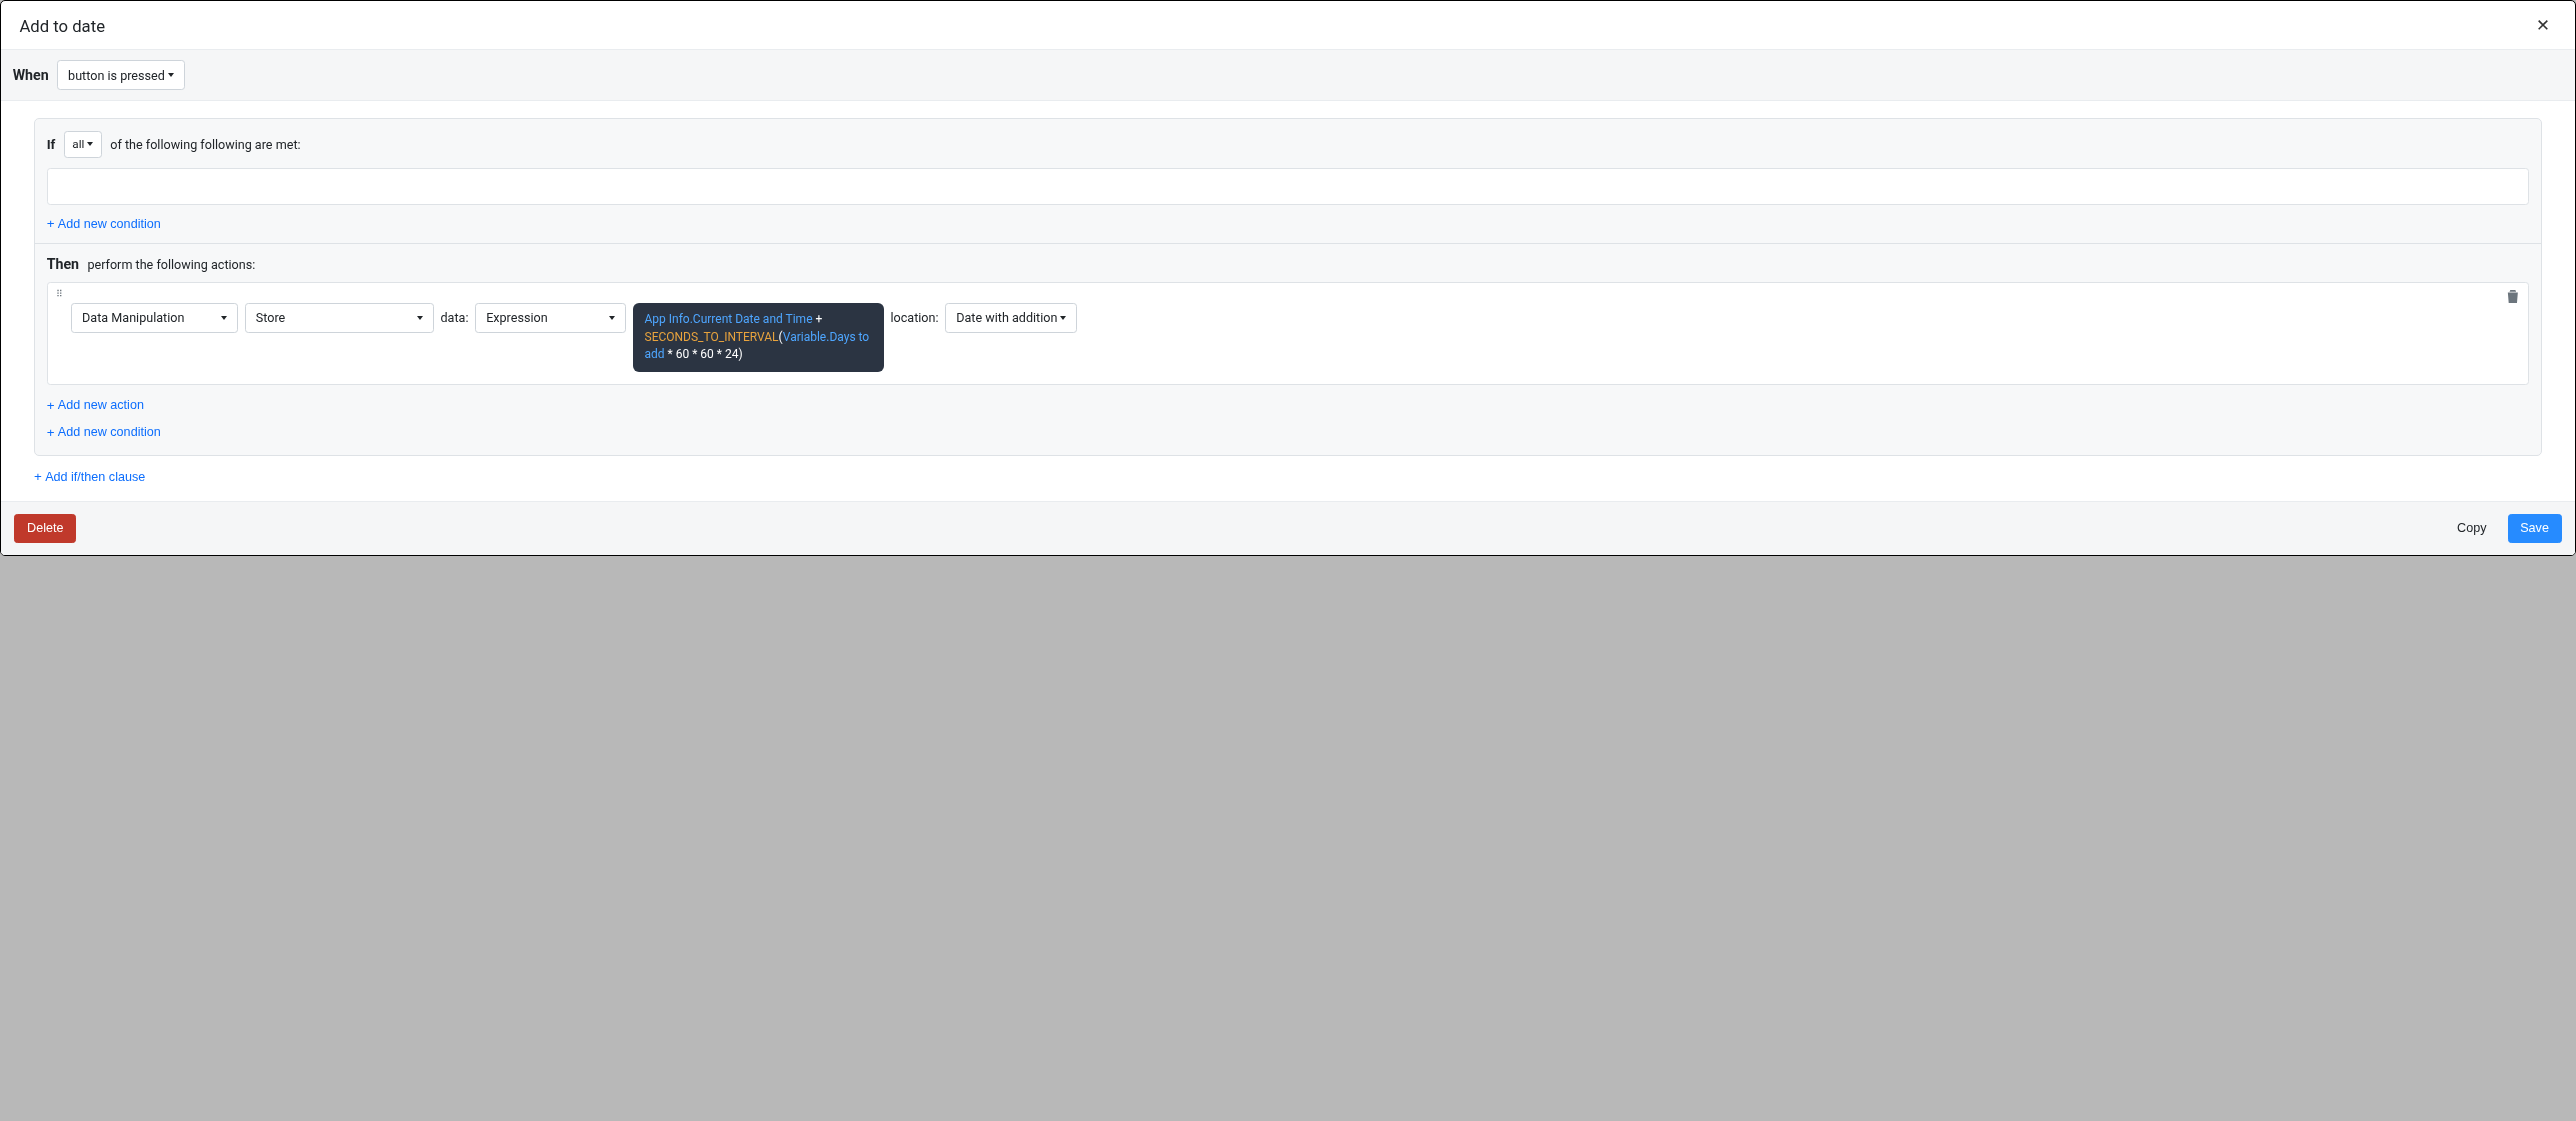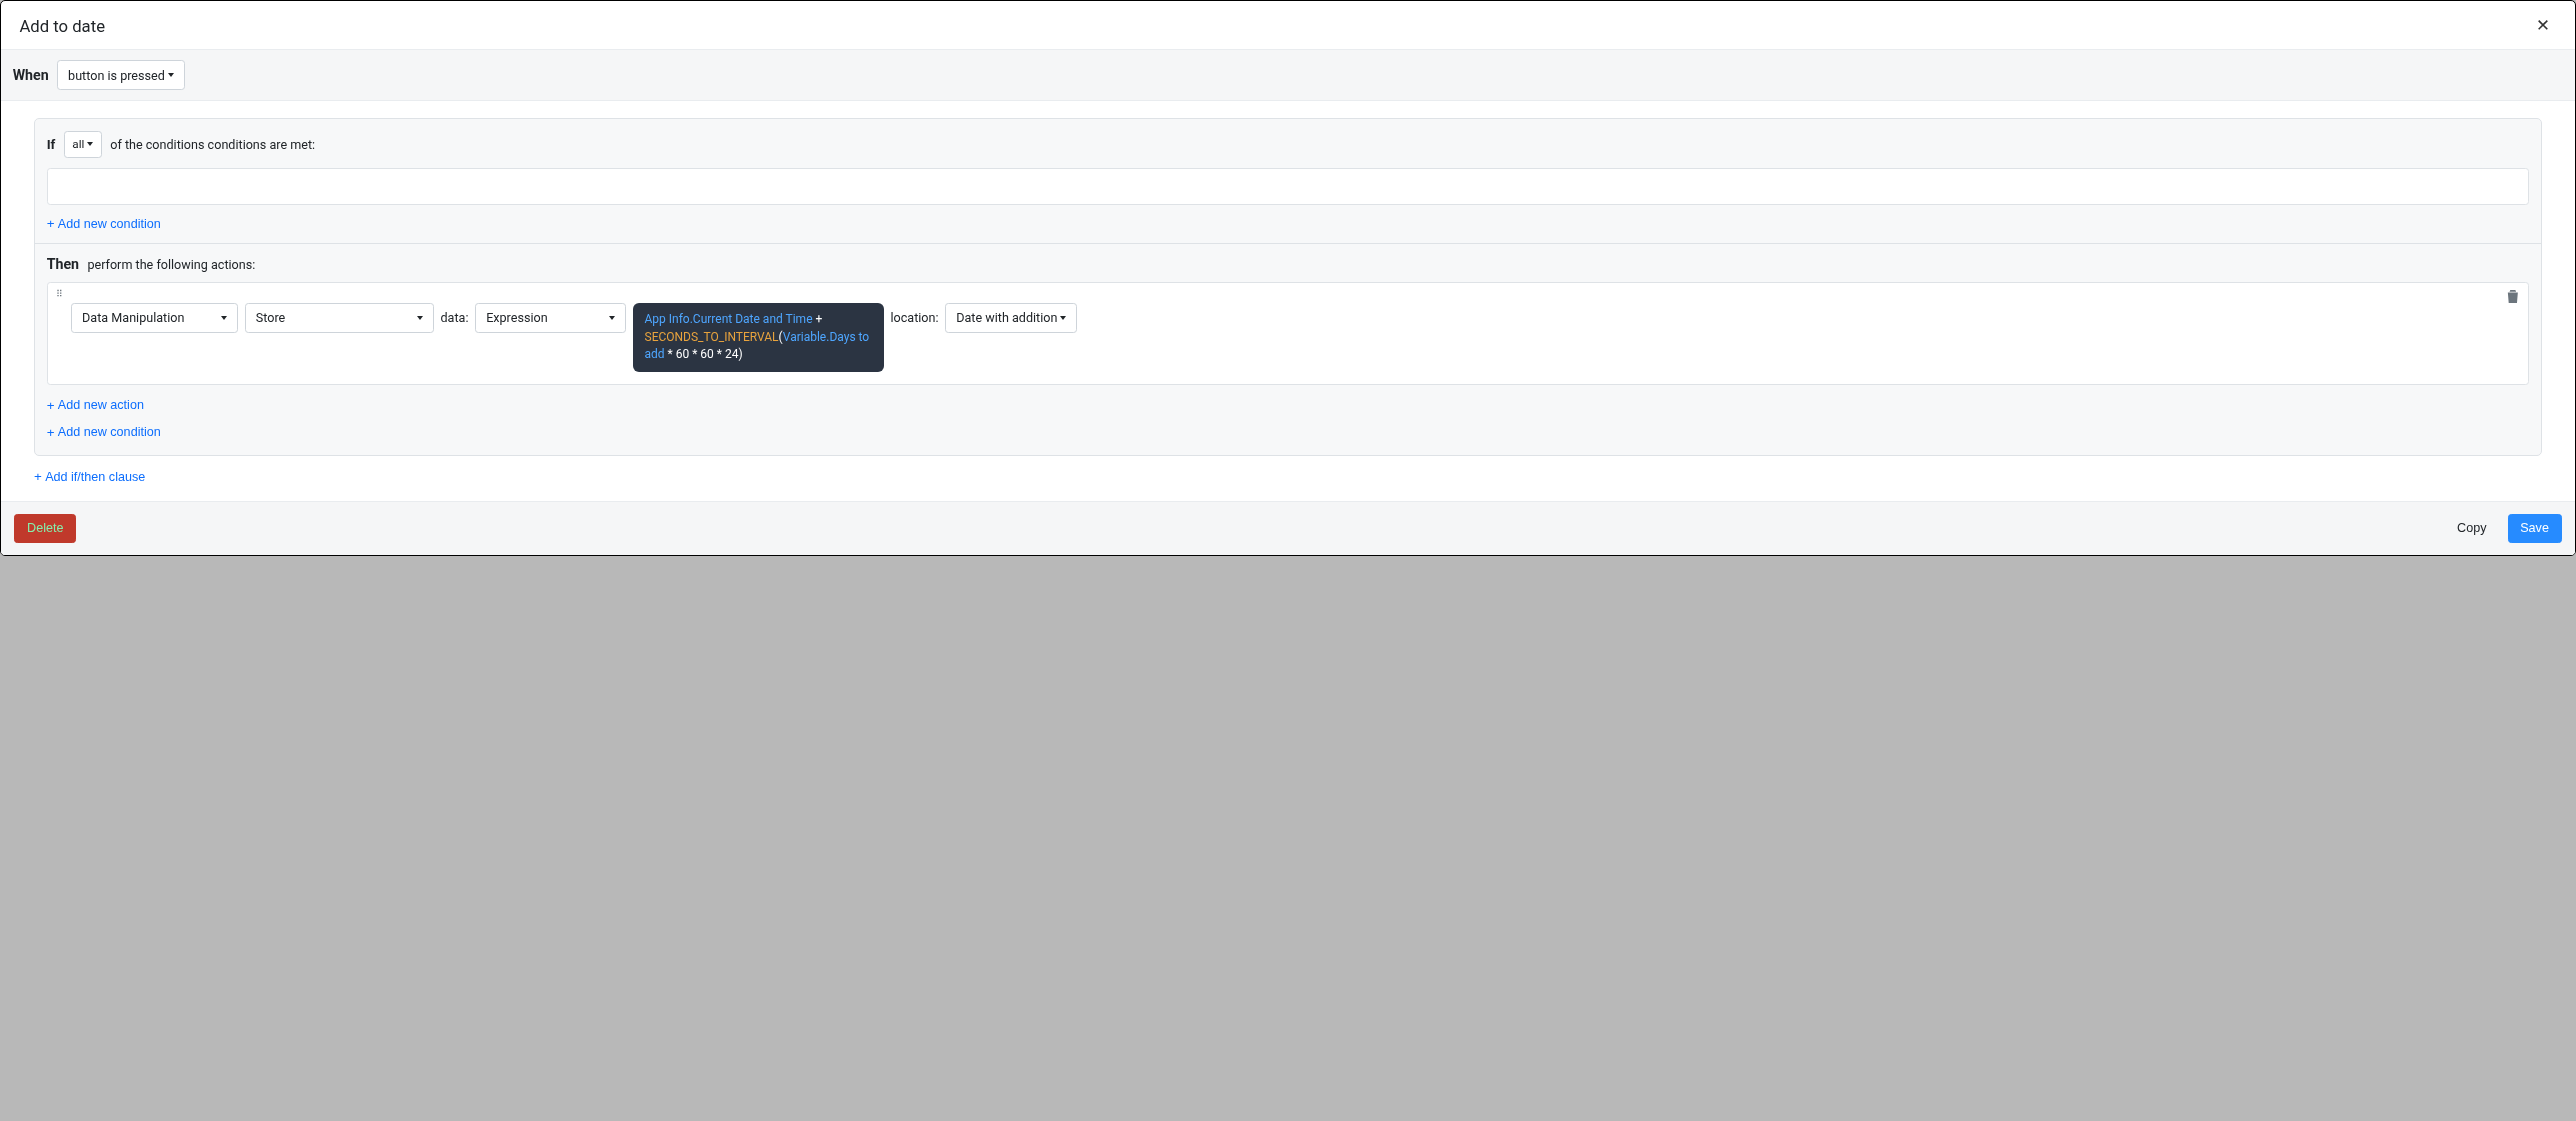--- a/index.html
+++ b/index.html
@@ -182,21 +182,21 @@
     display: flex;
     align-items: center;
   }
   .btn {
     border-radius: 3.3px;
     padding: 6.7px 11.7px;
     font-size: 12.6px;
     cursor: pointer;
     border: 0.8px solid transparent;
   }
-  .btn-danger { background: #c0392b; color: #86efac; border-color: #c0392b; }
+  .btn-danger { background: #c0392b; color: #ffffff; border-color: #c0392b; }
   .btn-primary { background: #268bff; color: #fff; border-color: #268bff; }
   .btn-ghost { background: transparent; color: #212529; border-color: transparent; }
   .footer-right { margin-left: auto; display: flex; gap: 8.4px; }
 
 </style>
 </head>
 <body>
 
 <div class="modal">
 
@@ -219,21 +219,21 @@
 
     <div class="panel">
 
       <div class="if-section">
         <div class="if-row">
           <span class="label-bold" style="font-size:13.4px;">If</span>
           <div class="dropdown dropdown-sm">
             <span>all</span>
             <span class="caret"></span>
           </div>
-          <span class="cond-text">of the conditions conditions are met:</span>
+          <span class="cond-text">of the following following are met:</span>
         </div>
         <div class="conditions-box"></div>
         <button class="link-btn">
           <span class="plus">+</span>
           <span>Add new condition</span>
         </button>
       </div>
 
       <div class="then-section">
         <div class="then-header">

